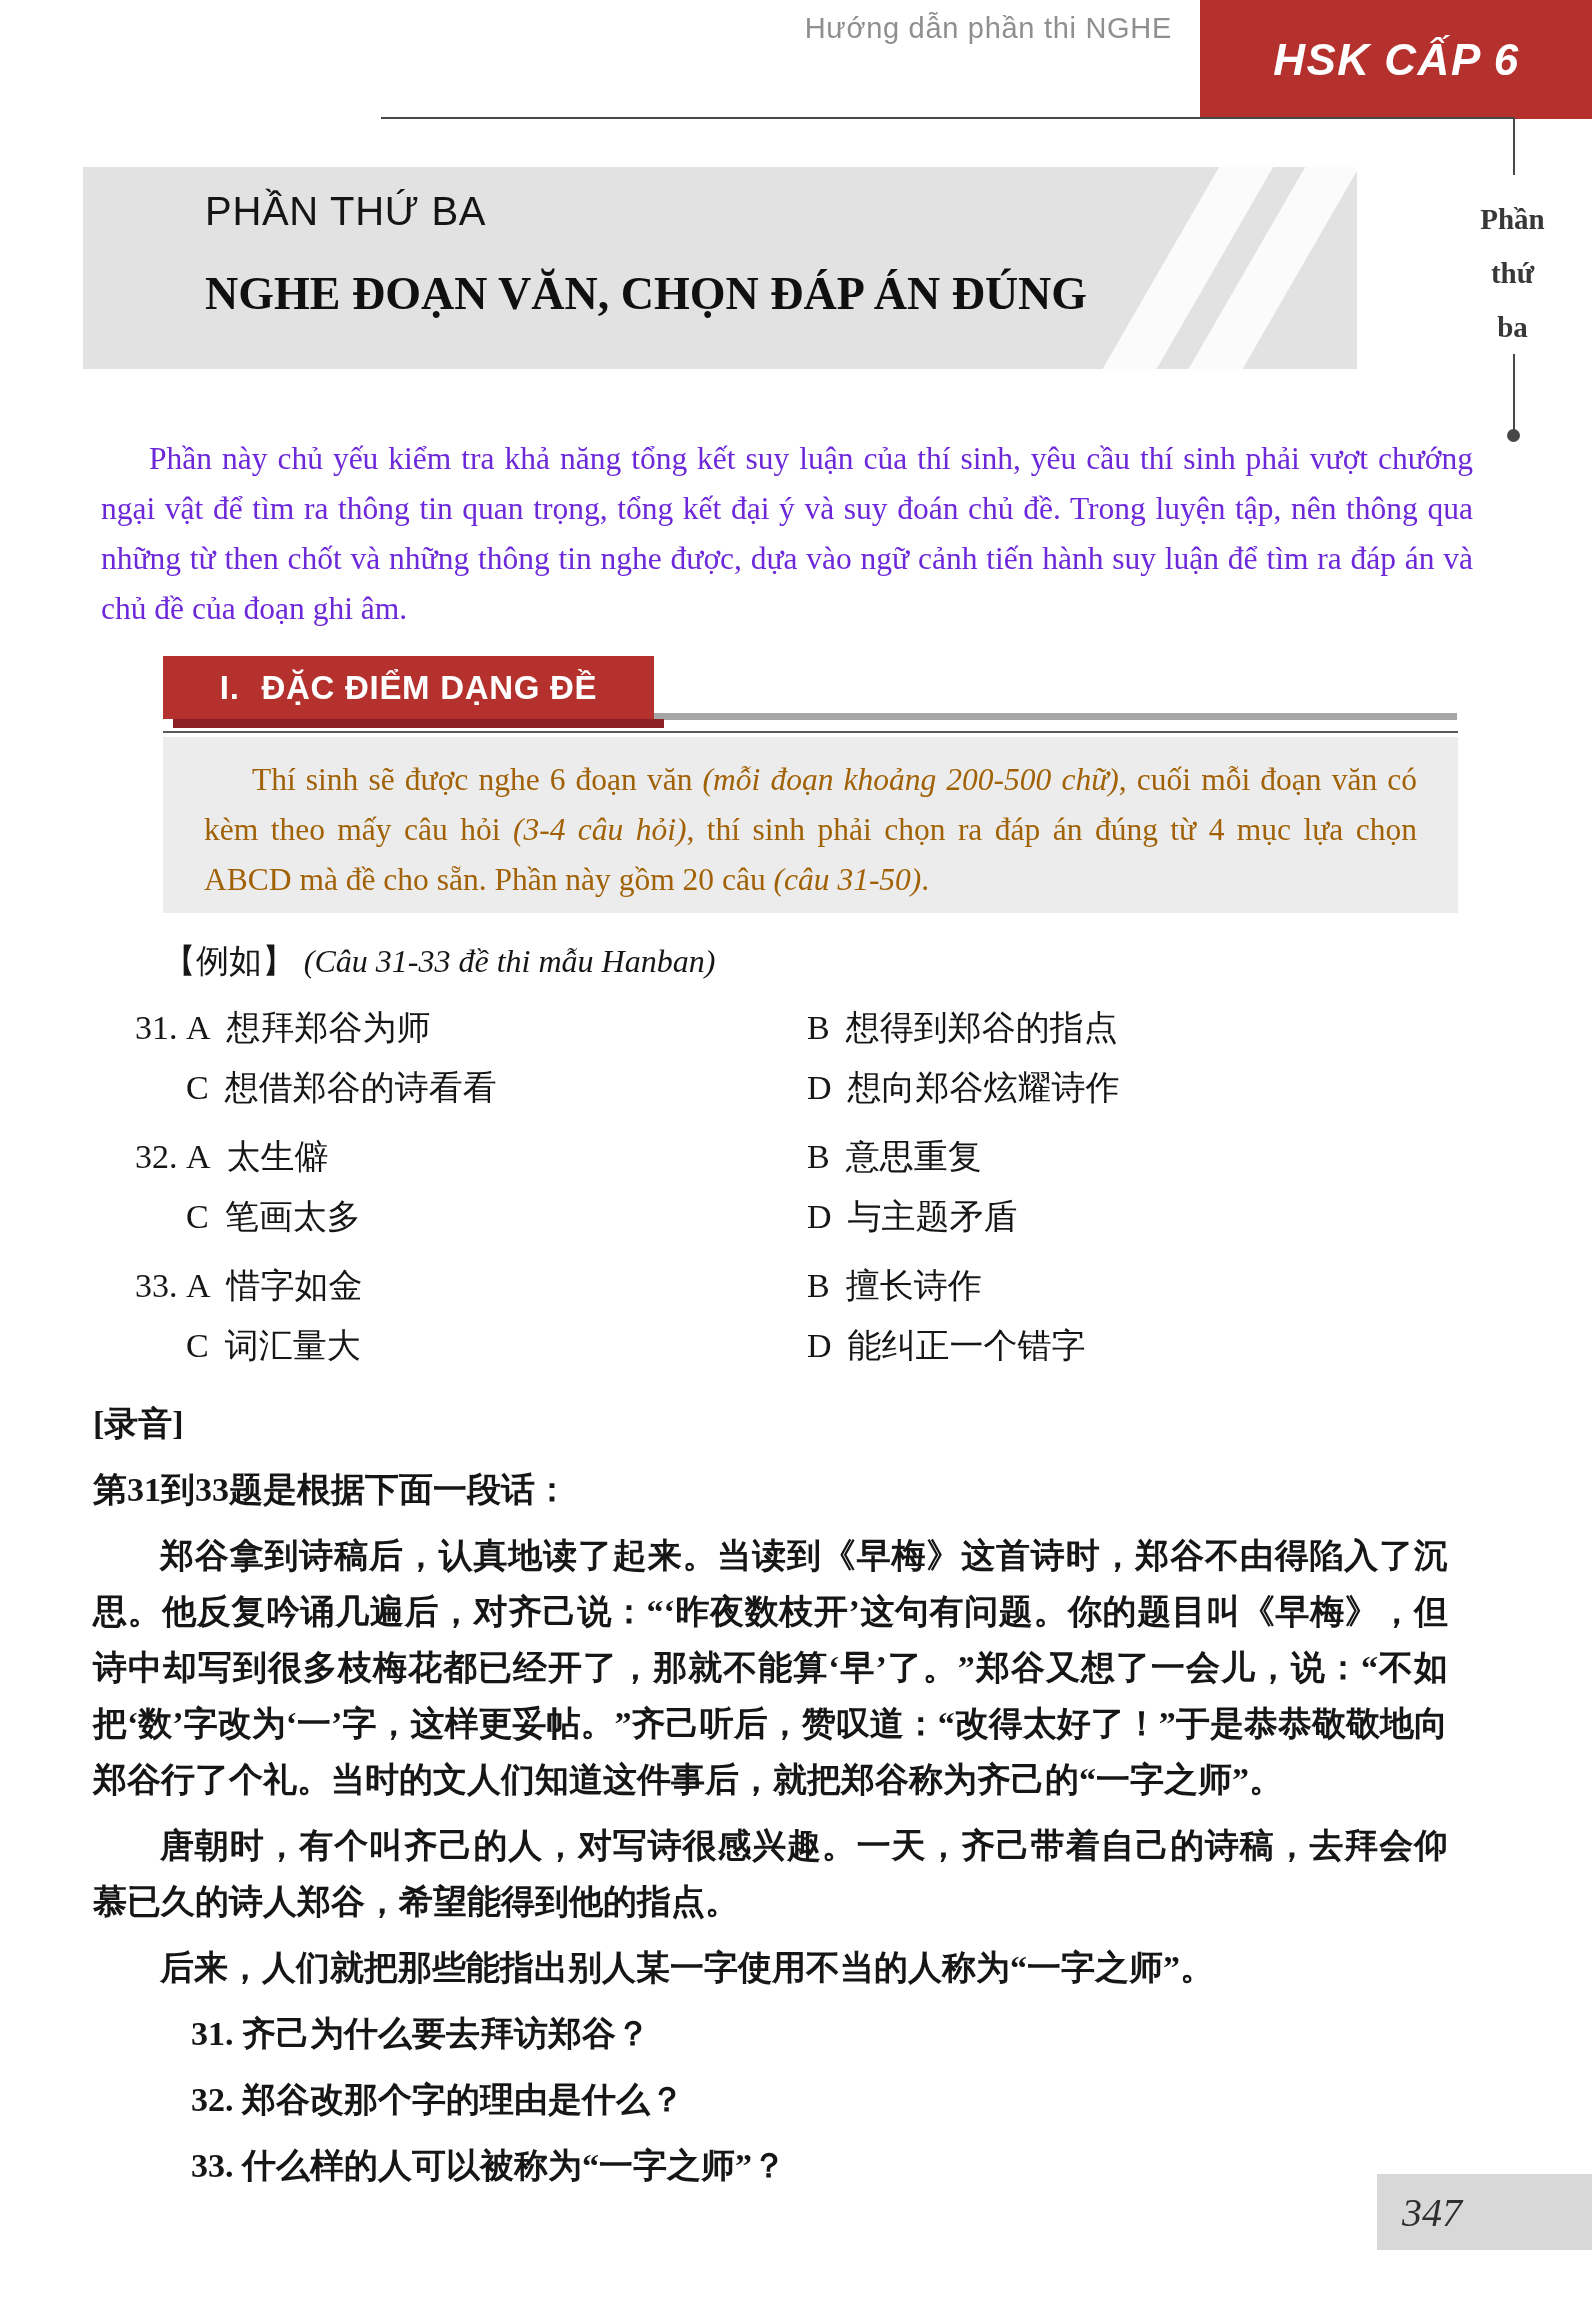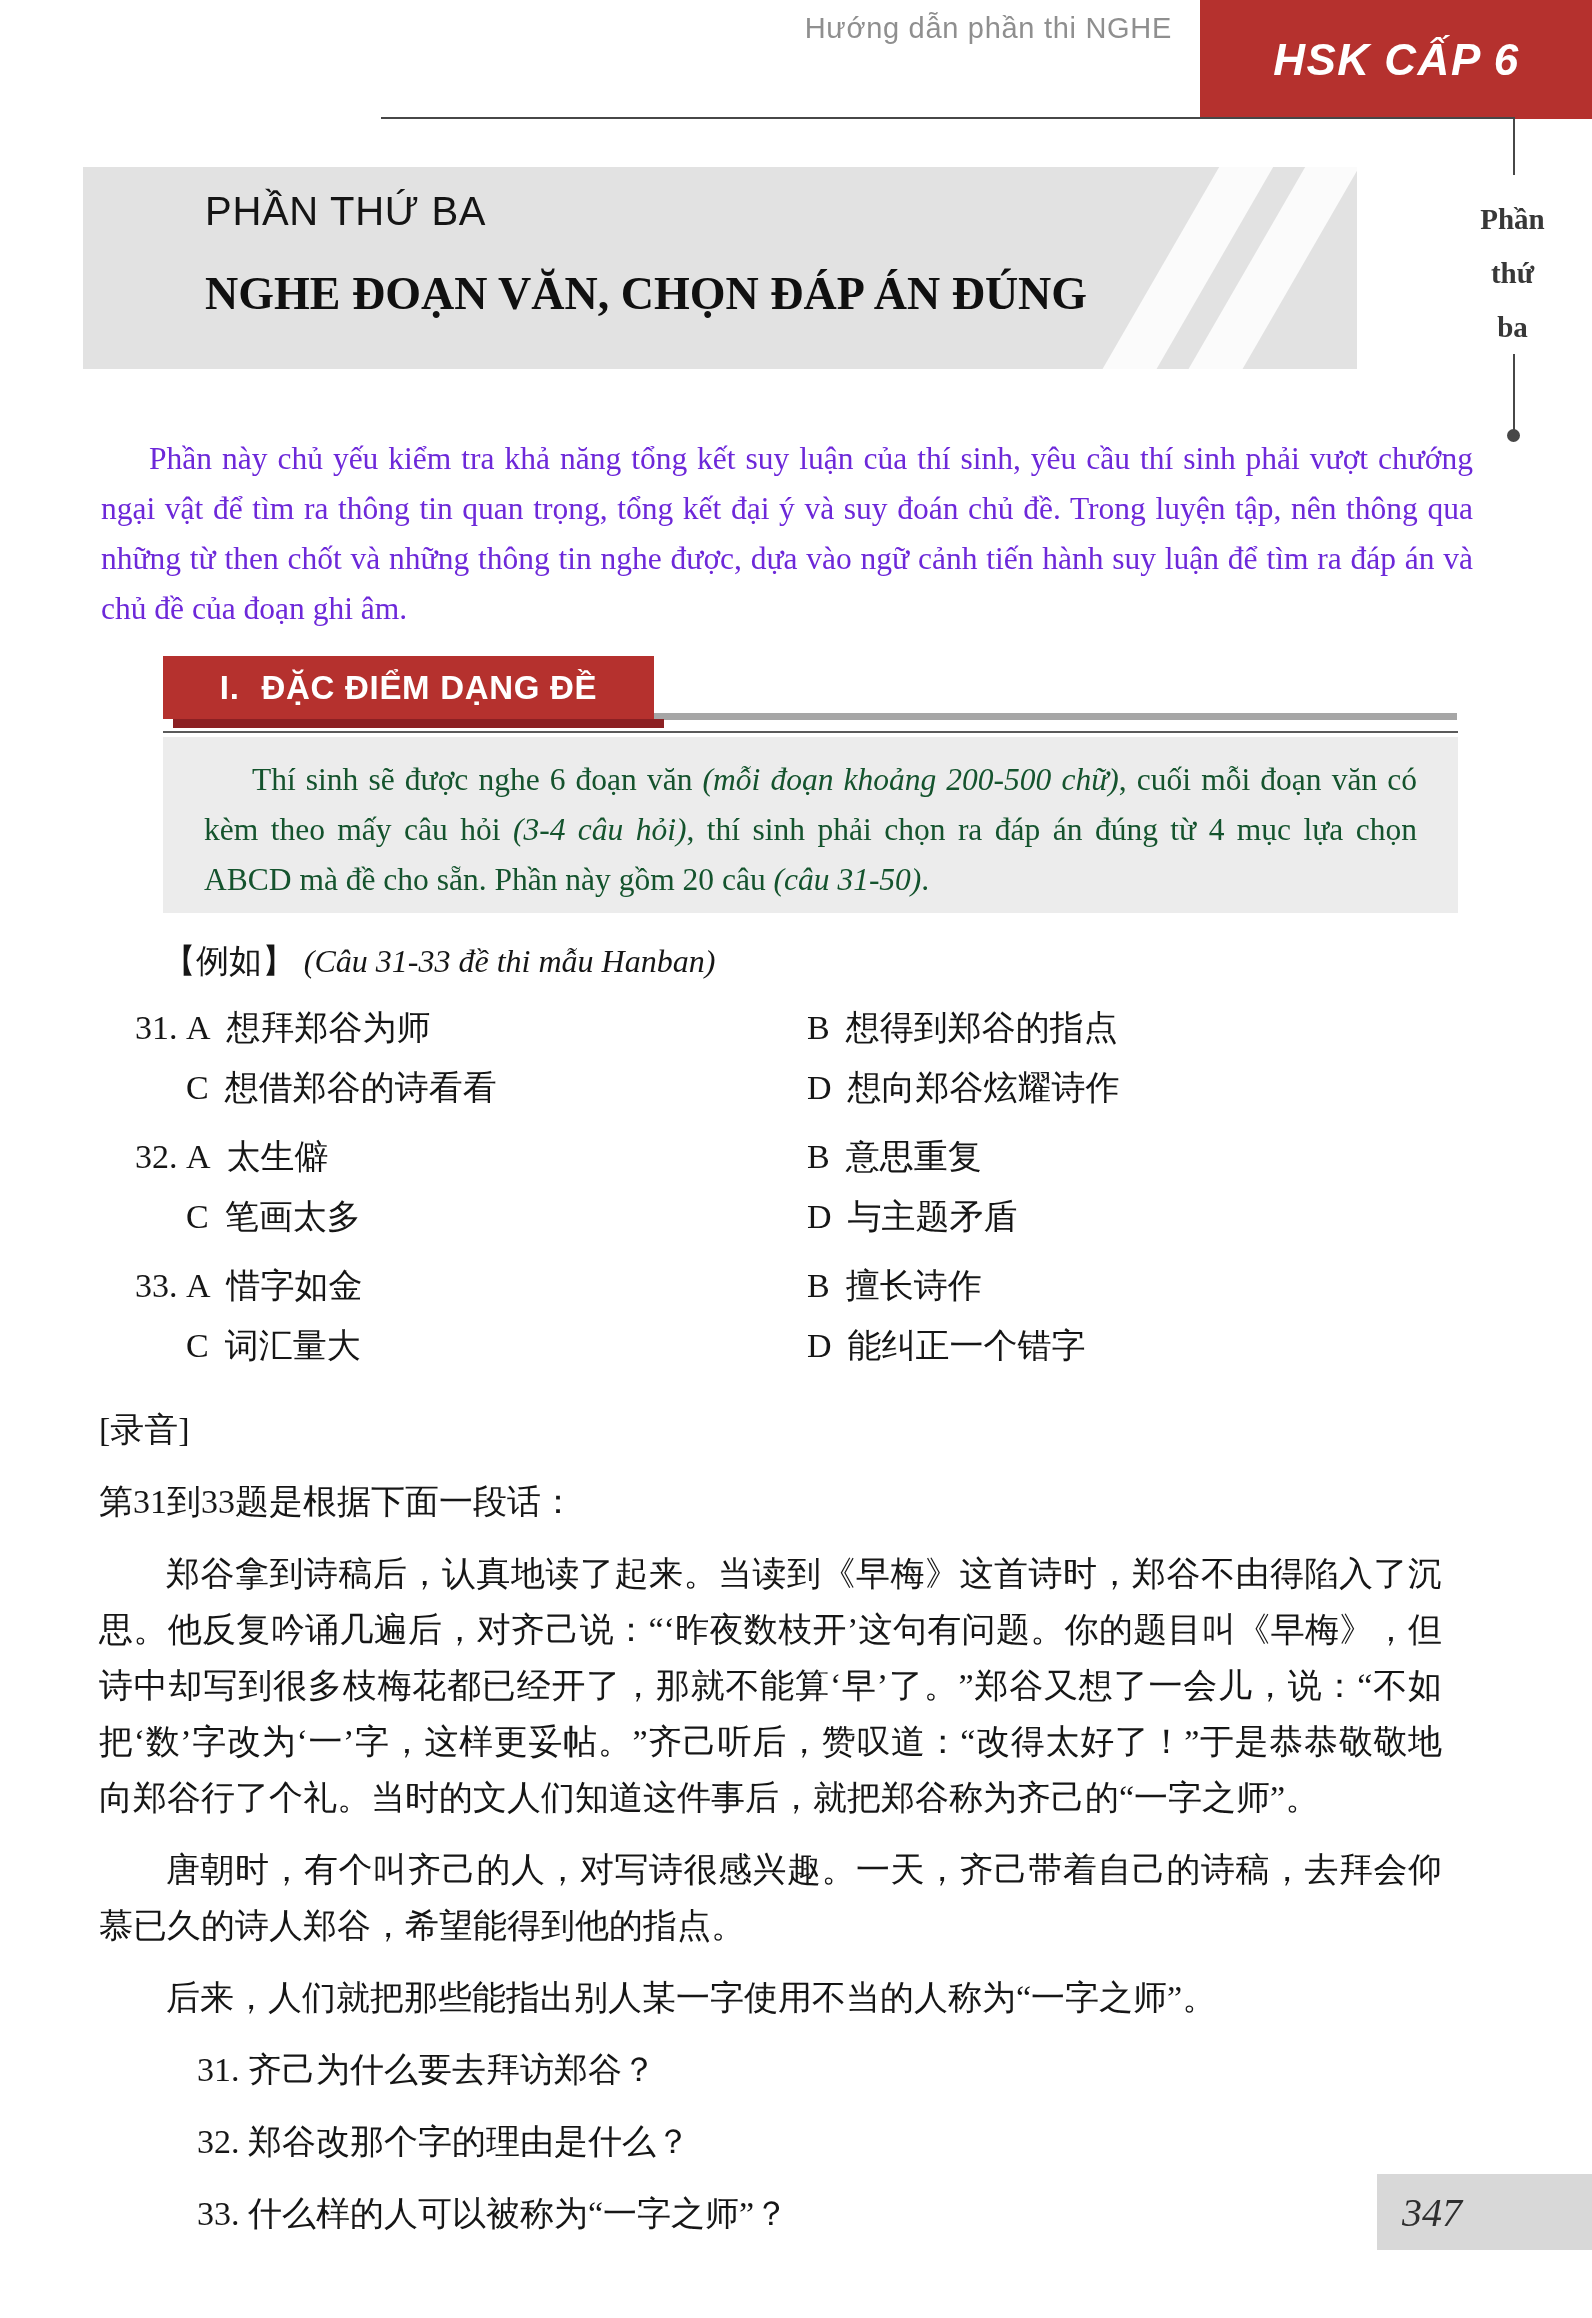--- a/index.html
+++ b/index.html
@@ -58,36 +58,36 @@
   .sec-band   { position:absolute; left:653px; top:713px; width:804px; height:7.3px; background:var(--band-gray,#a6a6a6); }
   .sec-shadow { position:absolute; left:173px; top:719px; width:491px; height:8.8px; background:var(--accent-red-dark,#8c2023); }
   .sec-heading {
     position:absolute; left:163px; top:656px; width:491px; height:63px; z-index:2;
     background:var(--accent-red,#b5312e); color:#ffffff;
     font-family:"Liberation Sans","DejaVu Sans",sans-serif; font-weight:700; font-size:33px;
     display:flex; align-items:center; justify-content:center; gap:22px; letter-spacing:0.7px;
   }
   .sec-rule { position:absolute; left:163px; top:731px; width:1295px; height:2.2px; background:#5a5a5a; }
   .panel { position:absolute; left:163px; top:737px; width:1295px; height:176px; background:var(--panel-gray,#ececec); }
-  .panel-text { margin:0; padding:17.6px 41px 0 41px; font-size:31.5px; line-height:50px; text-align:justify; text-indent:48px; color:#14532d; }
+  .panel-text { margin:0; padding:17.6px 41px 0 41px; font-size:31.5px; line-height:50px; text-align:justify; text-indent:48px; color:#a16207; }
   .it { font-style:italic; }
 
   
   .example { position:absolute; left:163px; top:939px; font-size:33px; color:#161616; }
   .example .note { font-style:italic; font-size:32px; margin-left:8.8px; }
 
   
   .qgrid { position:absolute; left:135px; top:1005px; width:1289px; font-size:34px; color:#161616; }
   .qblock { margin-bottom:8.8px; }
   .qrow { display:grid; grid-template-columns:51px 621px auto; align-items:baseline; height:60px; }
   .opt-letter { display:inline-block; margin-right:16px; }
 
   
   .recording { position:absolute; left:83px; top:1386px; width:1375px; font-size:34px; line-height:56px; color:#161616; }
-  .recording p { margin:16px; }
+  .recording p { margin:10px;font-weight:bold; }
   .rec-para { text-align:justify; text-indent:67px; }
   .rec-q { padding-left:98px; }
 
   
   .footer-box {
     position:absolute; left:1377px; top:2174px; width:215px; height:76px;
     background:var(--footer-gray,#d8d8d8); display:flex; align-items:center;
   }
   .footer-box .pagenum { font-style:italic; font-size:40px; color:#2f2f2f; padding-left:25px; }
 </style>

